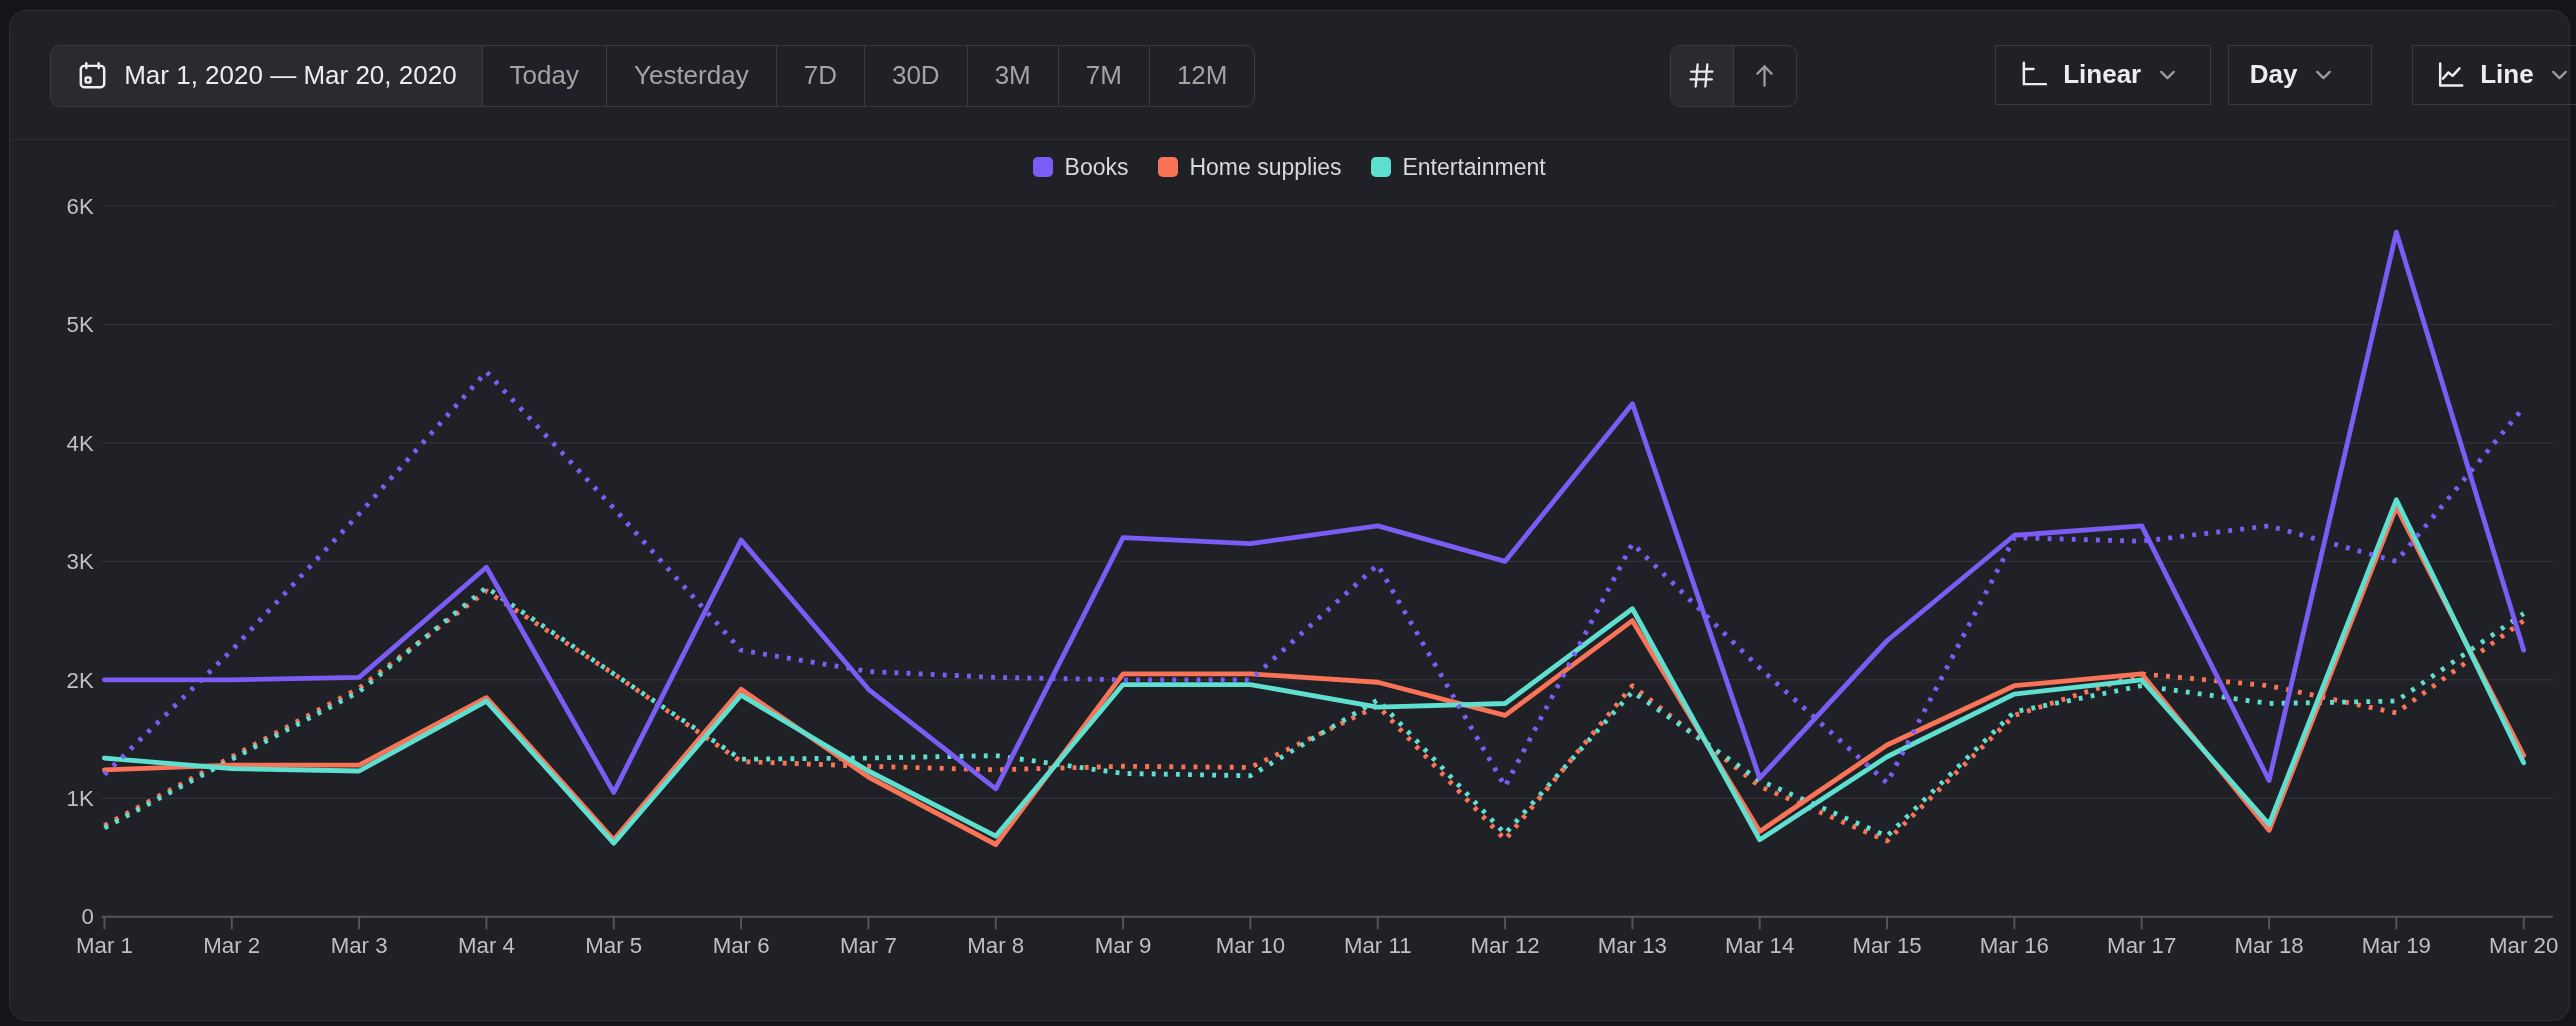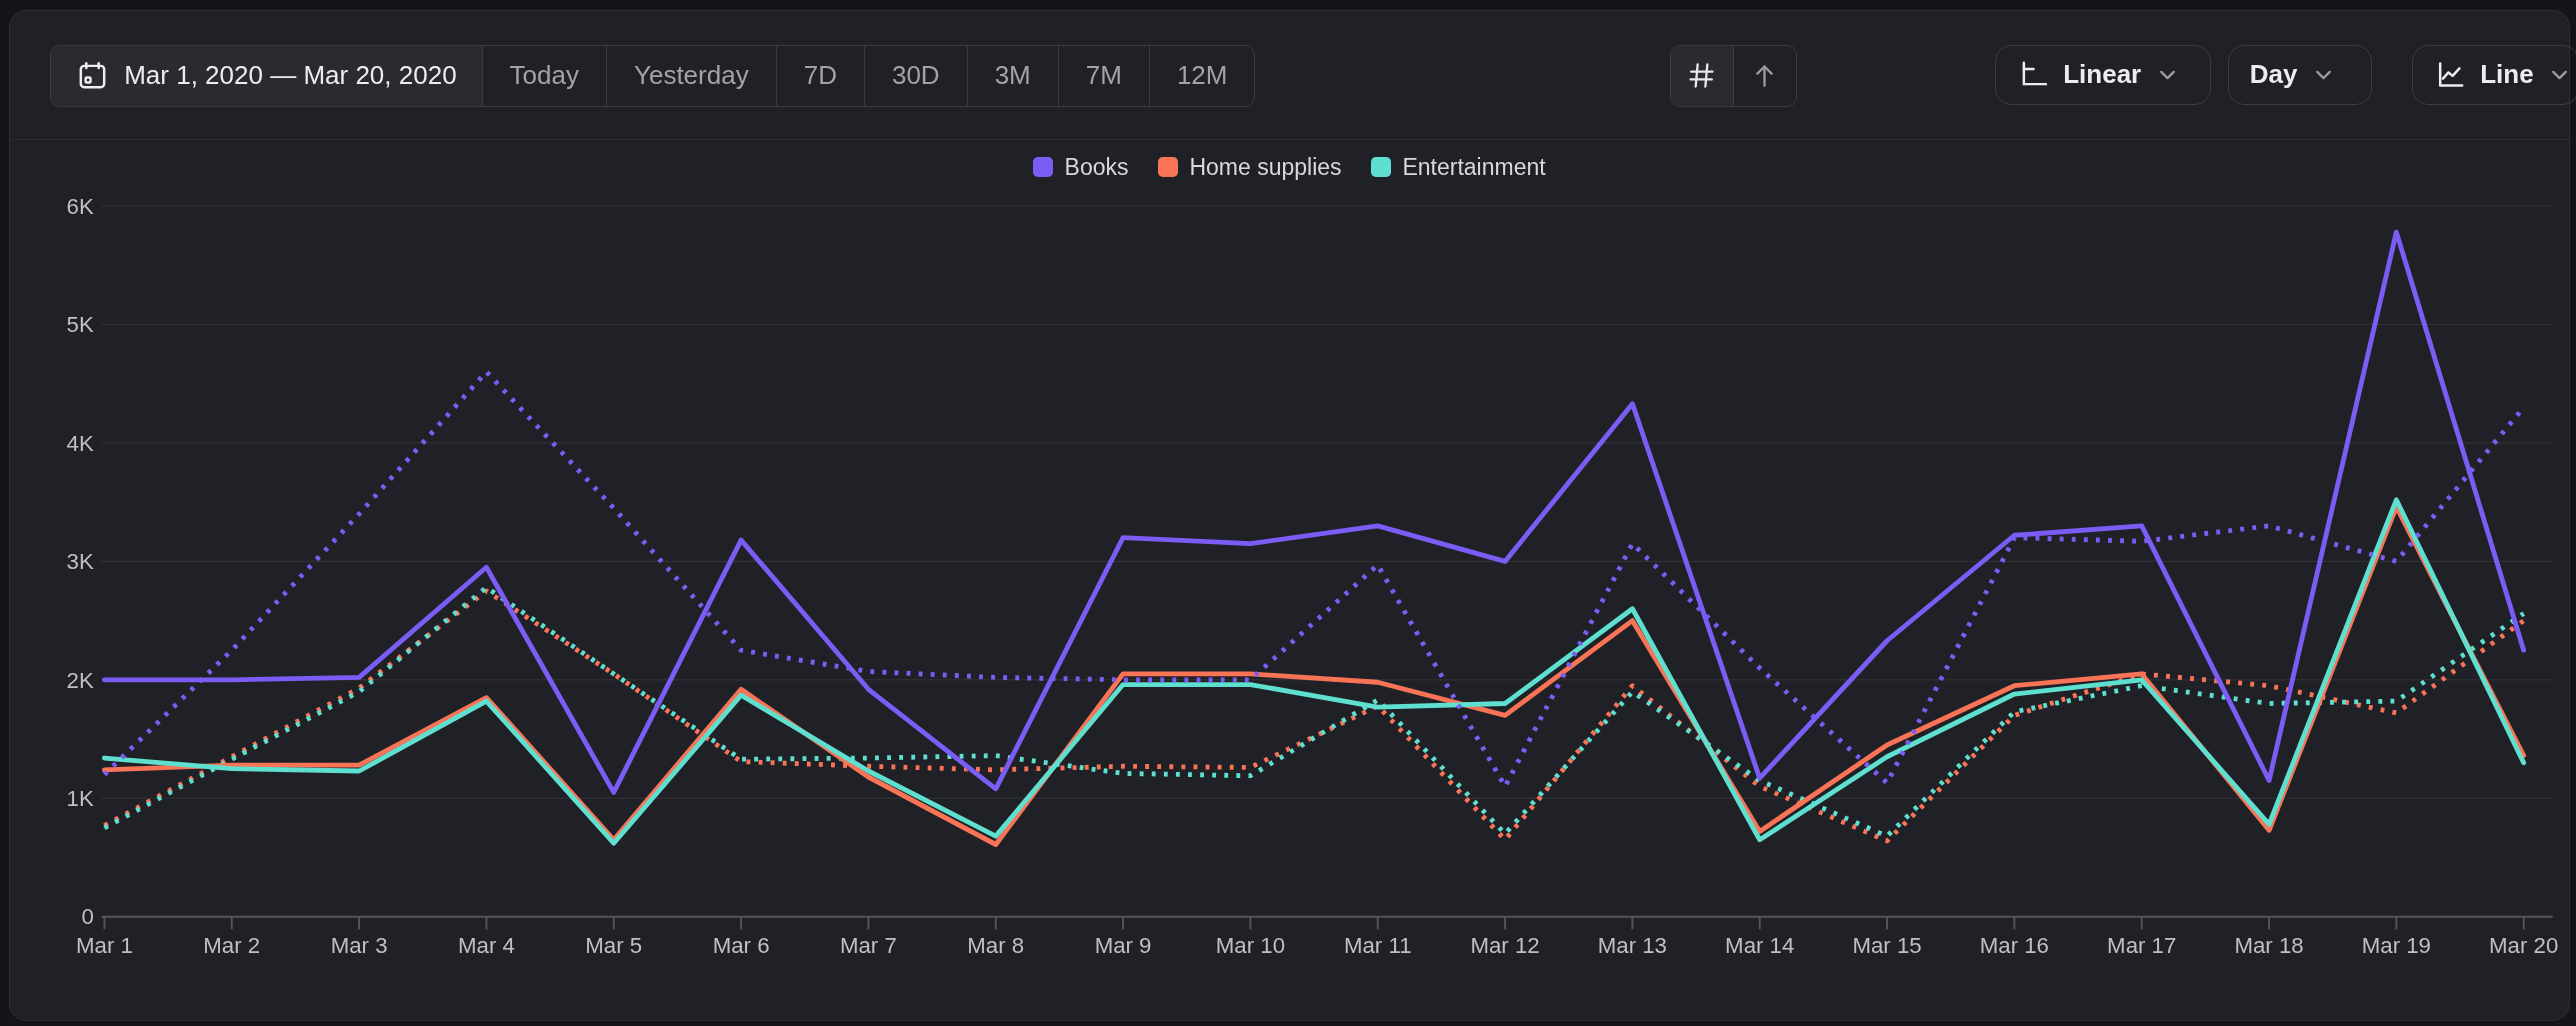--- a/index.html
+++ b/index.html
@@ -17,21 +17,21 @@
   .seg:last-child{border-right:none;text-align:center;}
   .seg.date{background:#2a2b30;color:#ededef;font-weight:500;gap:15.5px;padding:0 25px;}
   .chip{position:absolute;left:1265px;top:34px;height:60px;display:flex;align-items:center;gap:15.5px;
     padding:0 23px;border:1px solid #3b3c41;border-radius:9.7px;color:#ededef;font-size:26px;cursor:pointer;}
   .mini-seg{position:absolute;left:1660px;top:34px;height:60px;display:flex;align-items:stretch;
     border:1px solid #3b3c41;border-radius:9.7px;overflow:hidden;}
   .mini-seg .ms{width:62px;display:flex;align-items:center;justify-content:center;cursor:pointer;}
   .mini-seg .ms.active{background:#2a2b30;}
   .mini-seg .ms + .ms{border-left:1px solid #3b3c41;}
   .dd{position:absolute;top:34px;height:60px;display:flex;align-items:center;gap:13.5px;padding:0 21px;
-    border:1px solid #3b3c41;border-radius:16px;color:#ededef;font-size:26px;font-weight:600;cursor:pointer;box-sizing:border-box;}
+    border:1px solid #3b3c41;border-radius:1px;color:#ededef;font-size:26px;font-weight:600;cursor:pointer;box-sizing:border-box;}
   .dd-linear{left:1985px;width:216px;}
   .dd-day{left:2218px;width:144px;}
   .dd-line{left:2358px;width:167px;margin-left:44px;}
 
   
   .legend{position:absolute;left:0;top:143px;width:100%;display:flex;justify-content:center;gap:29px;text-align:center;}
   .legend-item{display:flex;align-items:center;gap:11.6px;color:#d8d9dc;font-size:23px;}
   .swatch{width:20.3px;height:20.3px;border-radius:4.8px;}
 
   

